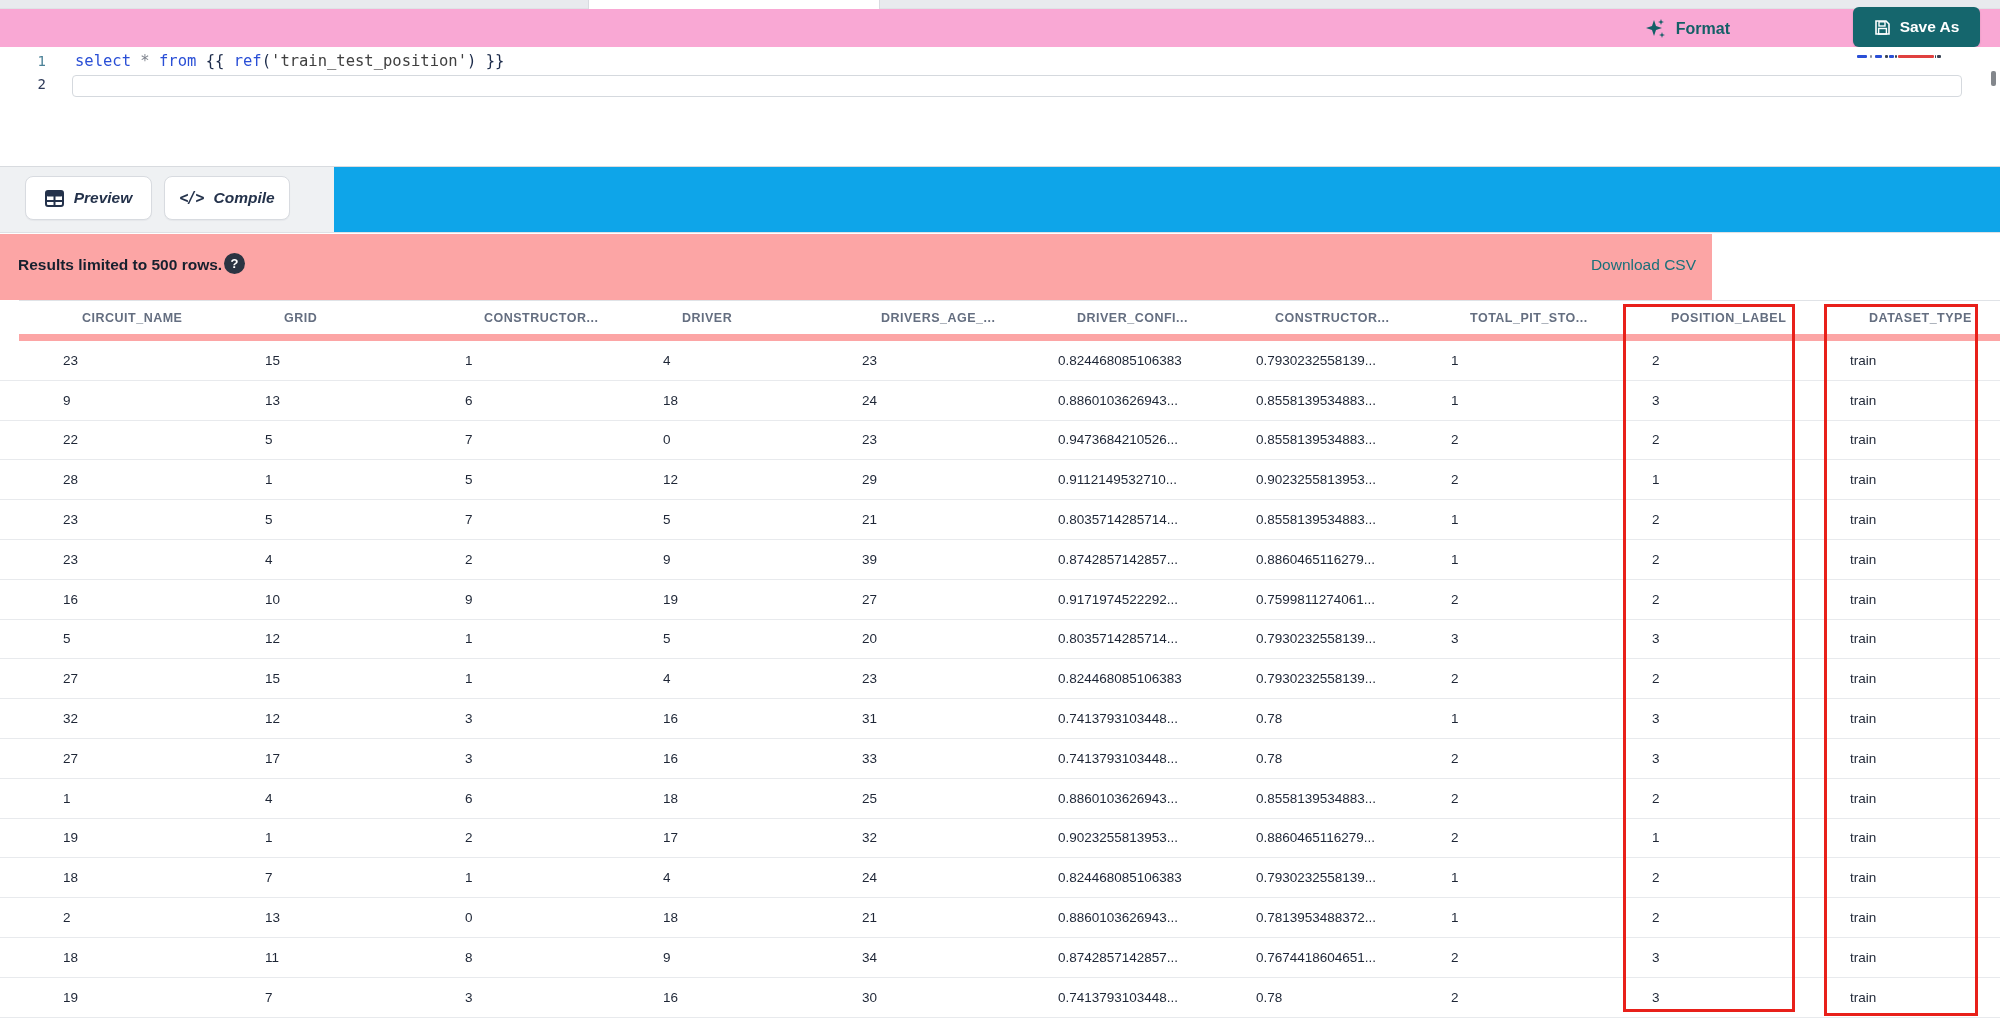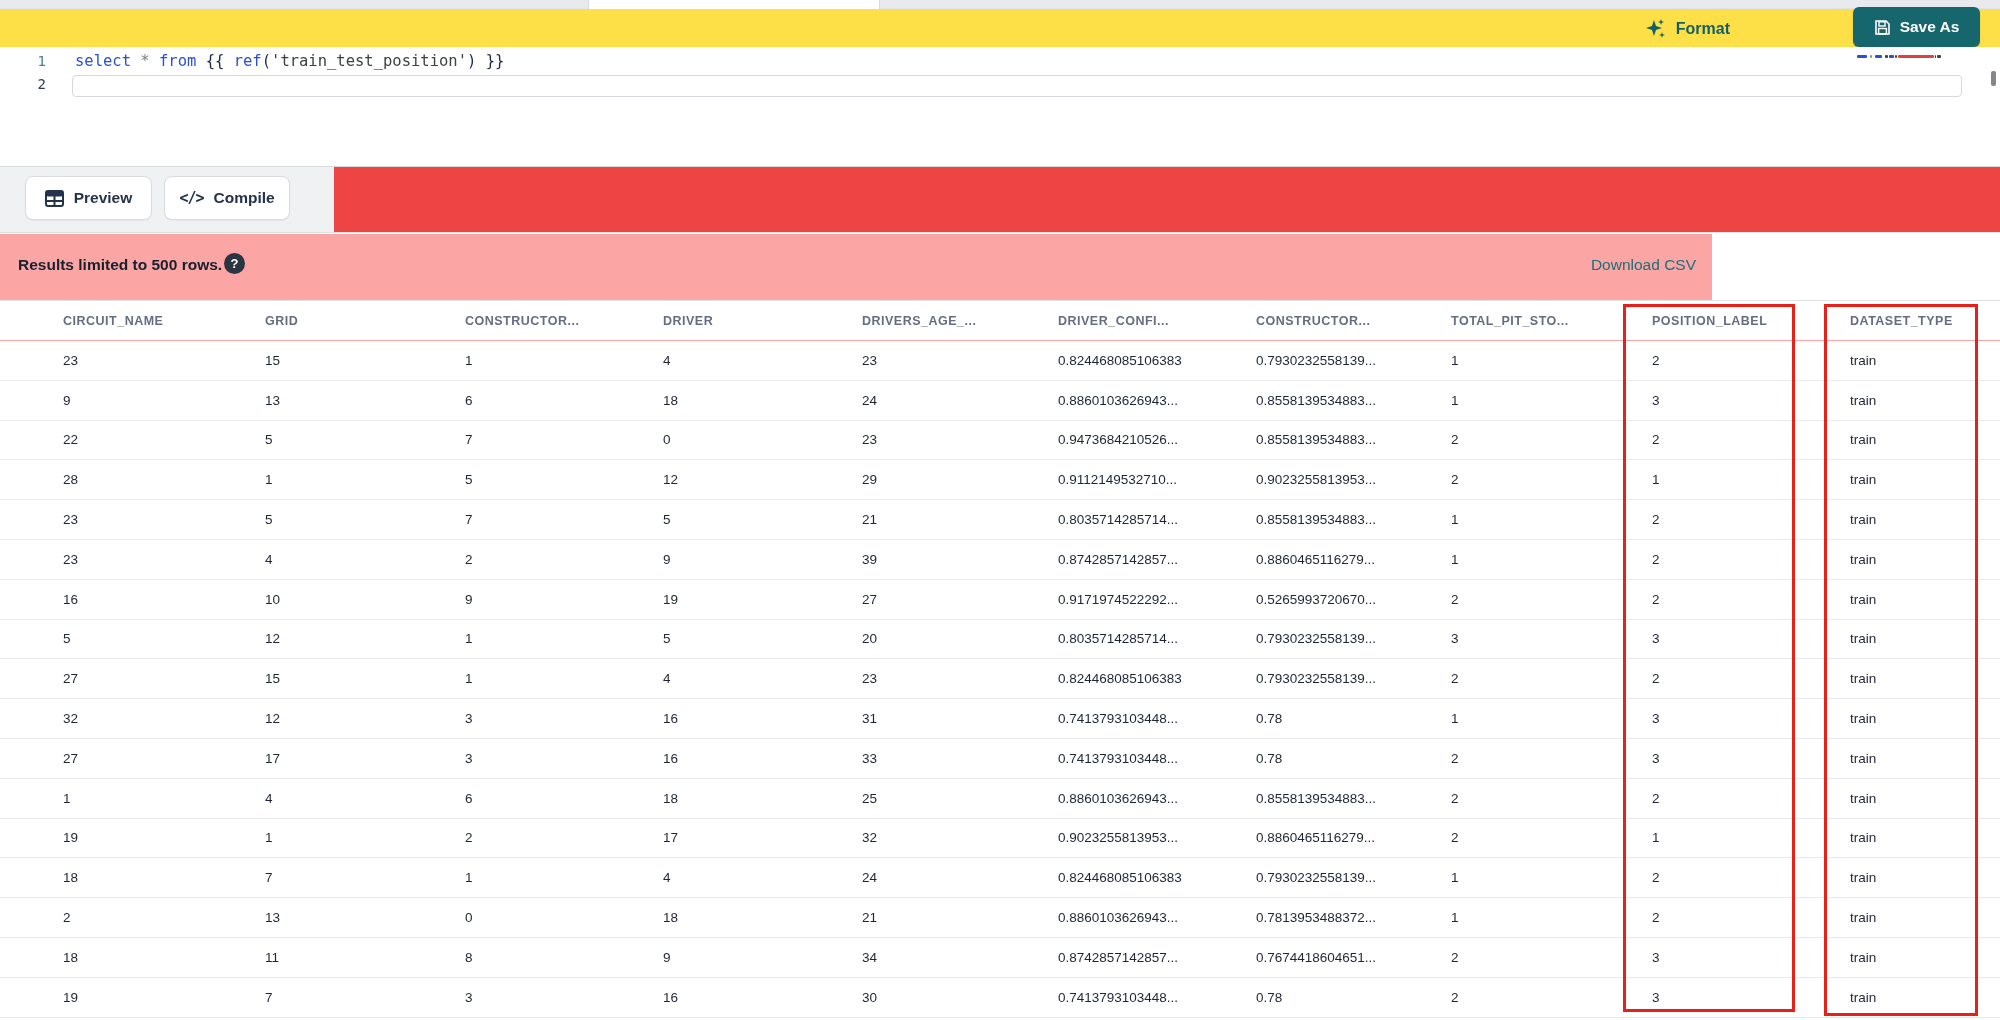--- a/index.html
+++ b/index.html
@@ -4,61 +4,61 @@
 <style>
   * { margin:0; padding:0; box-sizing:border-box; }
   html,body { width:2000px; height:1020px; font-family:"Liberation Sans", sans-serif; background:#ffffff; overflow:hidden; }
   .screen { position:relative; width:2000px; height:1020px; background:#ffffff; }
 
   
   .tabstrip { position:absolute; left:0; top:0; width:2000px; height:9px; background:#e8eaee; border-bottom:1px solid #dfe2e6; }
   .tabstrip .active-gap { position:absolute; left:588px; top:0; width:292px; height:9px; background:#ffffff; border-left:1px solid #d8dbe0; border-right:1px solid #d8dbe0; }
 
   
-  .toolbar { position:absolute; left:0; top:9px; width:2000px; height:38px; background:#fde047; }
+  .toolbar { position:absolute; left:0; top:9px; width:2000px; height:38px; background:#f9a8d4; }
   .format-btn { position:absolute; right:270px; top:6px; height:28px; display:flex; align-items:center; gap:9px; color:#135f66; font-size:16px; font-weight:600; cursor:pointer; }
   .saveas-btn { position:absolute; left:1853px; top:-2px; width:127px; height:40px; background:#15666d; border-radius:6px; display:flex; align-items:center; justify-content:center; gap:9px; color:#ffffff; font-size:15.5px; font-weight:600; cursor:pointer; box-shadow:0 1px 2px rgba(0,0,0,.15); }
 
   
   .editor { position:absolute; left:0; top:47px; width:2000px; height:119px; background:#ffffff; }
   .gutter { position:absolute; left:0; top:3px; width:46px; text-align:right; font-family:"DejaVu Sans Mono", monospace; font-size:14px; line-height:23px; }
   .gutter .ln1 { color:#4a8096; }
   .gutter .ln2 { color:#2e3a59; }
   .code-line { position:absolute; left:75px; top:3px; height:23px; line-height:23px; font-family:"DejaVu Sans Mono", monospace; font-size:15.5px; white-space:pre; }
   .tok-kw { color:#2a4fd6;margin-top:20px; }
   .tok-op { color:#7d828c; }
   .tok-punct { color:#1c2b4a; }
   .tok-str { color:#404040; }
   .active-line { position:absolute; left:72px; top:28px; width:1890px; height:22px; background:#ffffff; border:1px solid #d5d9de; border-radius:4px; }
   .minimap { position:absolute; left:1857px; top:5px; width:90px; height:8px; display:flex; align-items:center; gap:1px; overflow:hidden; }
   .minimap span { display:inline-block; height:3px; border-radius:1px; }
   .scroll-thumb { position:absolute; left:1991px; top:24px; width:5px; height:15px; background:#5a5f66; opacity:.75; border-radius:2px; }
 
   
-  .actionrow { position:absolute; left:0; top:166px; width:2000px; height:67px; background:#ef4444; border-top:1px solid #d8dbdf; border-bottom:1px solid #dfe1e5; }
+  .actionrow { position:absolute; left:0; top:166px; width:2000px; height:67px; background:#0ea5e9; border-top:1px solid #d8dbdf; border-bottom:1px solid #dfe1e5;font-style:italic; }
   .actionrow .left-panel { position:absolute; left:0; top:0; width:334px; height:100%; background:#eff1f3; }
   .ui-btn { position:absolute; top:9px; height:44px; background:#ffffff; border:1px solid #d8dbe0; border-radius:8px; display:flex; align-items:center; justify-content:center; gap:10px; font-size:15.5px; font-weight:600; color:#24324b; cursor:pointer; box-shadow:0 1px 1px rgba(20,30,50,.04); }
   .preview-btn { left:25px; width:127px; }
   .compile-btn { left:164px; width:126px; }
   .compile-glyph { font-family:"DejaVu Sans Mono", monospace; font-weight:bold; font-size:15px; color:#24324b; letter-spacing:-1px; }
   .tabs { position:absolute; left:348px; top:0; height:100%; display:flex; align-items:center; gap:0; }
   .tab { position:relative; height:100%; display:flex; align-items:center; padding:0 26px; font-size:16px; color:#1d2633; cursor:pointer; }
   .tab.active { font-weight:600; }
   .tab.active .underline { position:absolute; left:0; right:0; bottom:3px; height:3px; background:#8a93a3; }
 
   
   .inforow { position:absolute; left:0; top:234px; width:1712px; height:66px; background:#fca5a5; }
   .limit-text { position:absolute; left:18px; top:22px; font-size:15.5px; font-weight:600; color:#16202e; }
   .help-icon { position:absolute; left:224px; top:19px; width:21px; height:21px; border-radius:50%; background:#2b3442; color:#ffffff; font-size:13px; font-weight:bold; display:flex; align-items:center; justify-content:center; cursor:pointer; }
   .download-link { position:absolute; right:16px; top:22px; font-size:15.5px; color:#19707a; cursor:pointer; }
 
   
   .grid-table { position:absolute; left:0; top:300px; width:2000px; }
   .tr, .thead { display:grid; grid-template-columns:202px 200px 198px 199px 196px 198px 195px 201px 198px 1fr; padding-left:63px; align-items:center; }
-  .thead { height:41px; border-top:1px solid #e0e3e7; border-bottom:1px solid #fca5a5; }
+  .thead { height:41px; border-top:1px solid #e0e3e7; border-bottom:7px solid #fca5a5;margin-left:19px; }
   .th { font-size:12.5px; font-weight:bold; letter-spacing:.5px; color:#646e80; white-space:nowrap; overflow:hidden; }
   .tr { height:39.8px; border-bottom:1px solid #e8eaed; }
   .td { font-size:13.5px; color:#1e2636; white-space:nowrap; overflow:hidden; padding-right:8px; }
 
   
   .anno-box { position:absolute; border:3px solid #e8201a; background:transparent; pointer-events:none; }
   .anno-box.pos { left:1623px; top:304px; width:172px; height:708px; }
   .anno-box.dst { left:1824px; top:304px; width:154px; height:712px; }
 
   svg { display:block; }
@@ -230,21 +230,21 @@
           <div class="td">2</div>
           <div class="td">train</div>
         </div>
         <div class="tr">
           <div class="td">16</div>
           <div class="td">10</div>
           <div class="td">9</div>
           <div class="td">19</div>
           <div class="td">27</div>
           <div class="td">0.9171974522292...</div>
-          <div class="td">0.5265993720670...</div>
+          <div class="td">0.7599811274061...</div>
           <div class="td">2</div>
           <div class="td">2</div>
           <div class="td">train</div>
         </div>
         <div class="tr">
           <div class="td">5</div>
           <div class="td">12</div>
           <div class="td">1</div>
           <div class="td">5</div>
           <div class="td">20</div>

